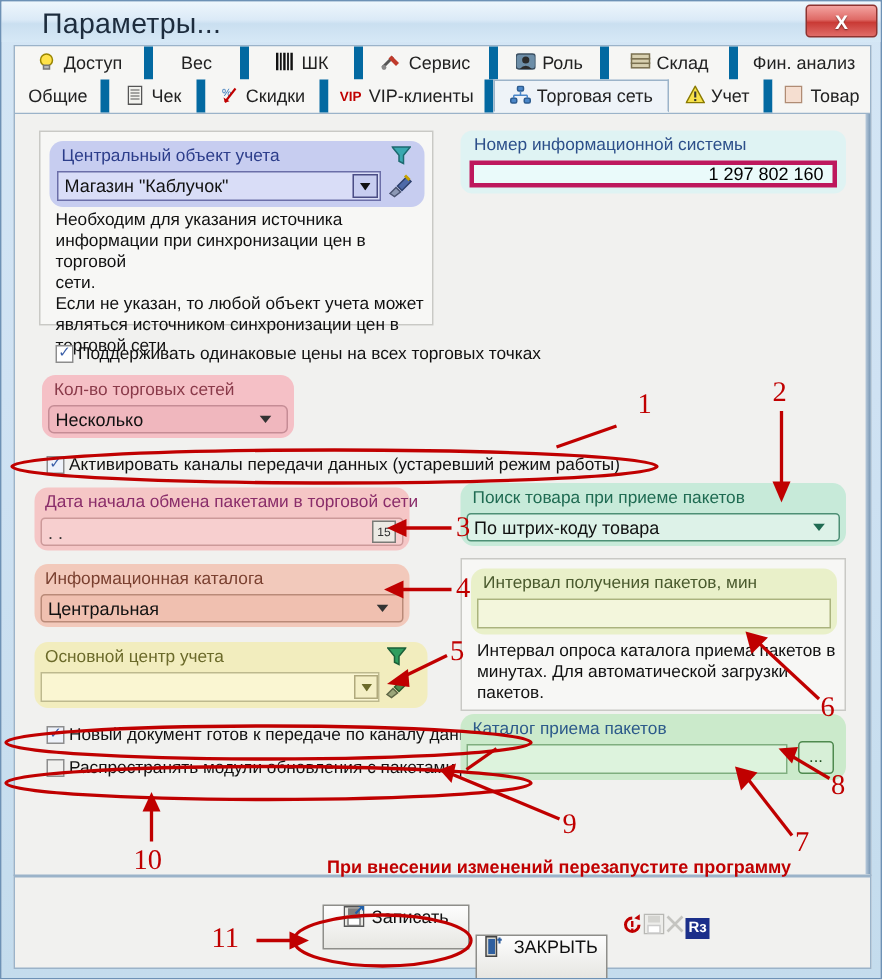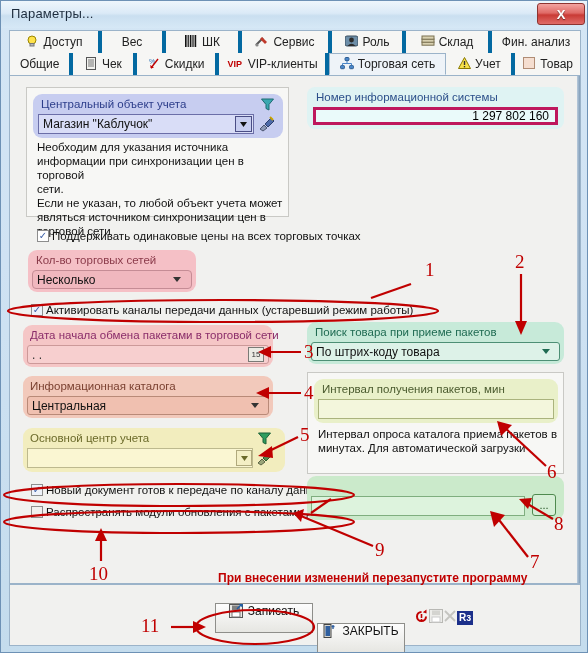--- a/index.html
+++ b/index.html
@@ -23,22 +23,22 @@
   
   .titlebar {
     position: absolute;
     left: 0; top: 0;
     width: 588px; height: 27px;
     background: linear-gradient(to bottom, #eef6fc 0%, #dbeaf7 45%, #cadff0 55%, #d6e8f6 100%);
     box-sizing: border-box;
   }
   .title-text {
     position: absolute;
-    left: 10px; top: 5px;
-    font-size: 13px;
+    left: 27px; top: 5px;
+    font-size: 19px;
     color: #1d2c3d;
     letter-spacing: .2px;
   }
   .close-btn {
     position: absolute;
     right: 4px; top: 2px;
     width: 48px; height: 22px;
     border-radius: 3px;
     background: linear-gradient(to bottom, #f3a3a0 0%, #df6a66 45%, #c93a35 55%, #e06c68 100%);
     border: 1px solid #8d3330;
@@ -71,21 +71,21 @@
   .tabrow.row2 { top: 22px; }
   .tab {
     display: flex;
     align-items: center;
     justify-content: center;
     gap: 4px;
     height: 22px;
     padding: 0 7px;
     font-size: 12px;
     color: #222;
-    border-right: 4px solid #0369a1;
+    border-right: 6px solid #0369a1;
     white-space: nowrap;
     box-sizing: border-box;
     background: #f6f6f4;
   }
   .tab.active {
     background: #eef3f8;
     border: 1px solid #9bb3c9;
     border-bottom: 1px solid #eef3f8;
     font-weight: normal;
   }
@@ -462,24 +462,26 @@
         </svg>
     </div>
 
     <div class="group" style="left:297px; top:296px; width:257px; height:102px;">
       <div class="fieldbox" style="left:6px; top:6px; width:244px; height:44px; background:#e9f0c9;"></div>
       <div class="fieldlabel" style="left:14px; top:10px; color:#4a5a2e;">Интервал получения пакетов, мин</div>
       <div class="inputbox" style="left:10px; top:26px; width:236px; height:20px; background:#f3f6dc; border:1px solid #aab37d;"></div>
       <div class="statictext" style="left:10px; top:54px; width:242px;">
         <div>Интервал опроса каталога приема пакетов в</div>
         <div>минутах. Для автоматической загрузки</div>
+        <div>пакетов.</div>
       </div>
     </div>
 
     <div class="fieldbox" style="left:297px; top:400px; width:257px; height:44px; background:#cbeacb;"></div>
+    <div class="fieldlabel" style="left:305px; top:404px; color:#2c5a8a;">Каталог приема пакетов</div>
     <div class="inputbox" style="left:301px; top:420px; width:214px; height:20px; background:#ddf3dd; border:1px solid #7fae7f;"></div>
     <div class="dropbtn" style="left:522px; top:418px; width:24px; height:22px; background:#d7efd7; border:1px solid #4f8a4f; border-radius:3px; font-size:11px; color:#1f4f1f;">...</div>
 
     <div class="scrollbar"></div>
   </div>
 
   <div class="bottombar">
     <div class="warntext" style="left:208px; top:-14px;">При внесении изменений перезапустите программу</div>
 
     <div class="btn" style="left:205px; top:18px; width:98px; height:30px;">

